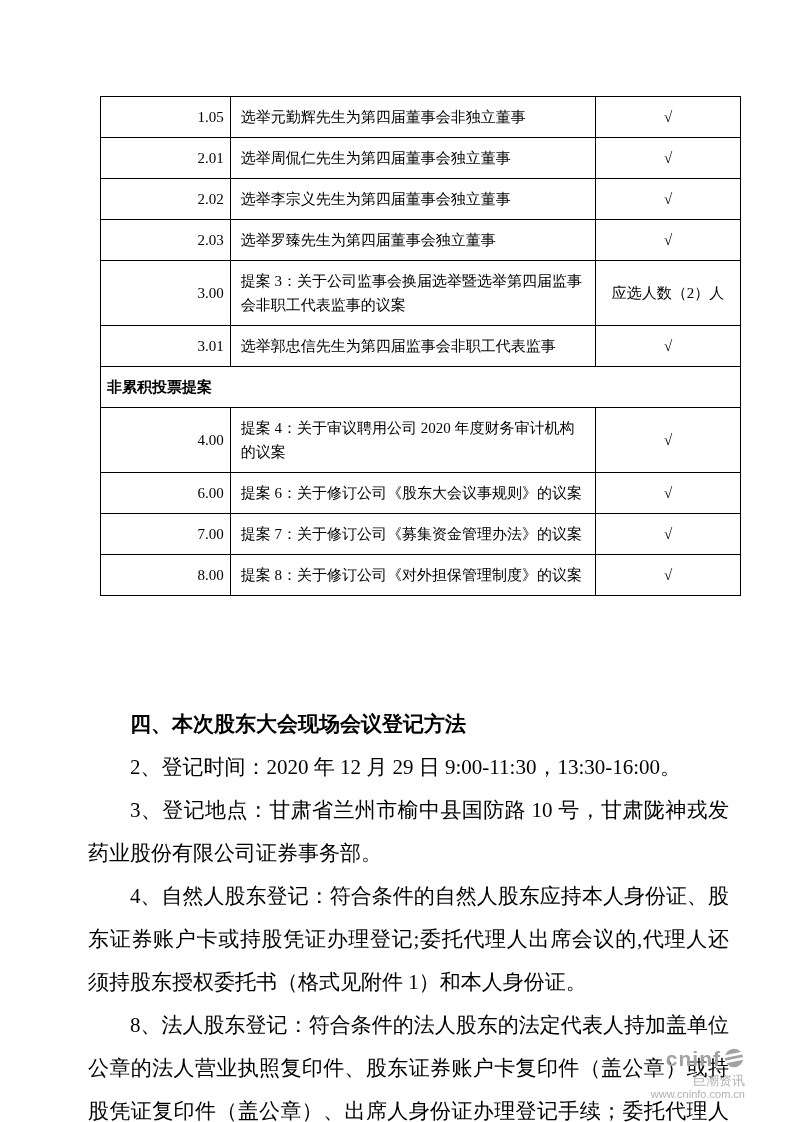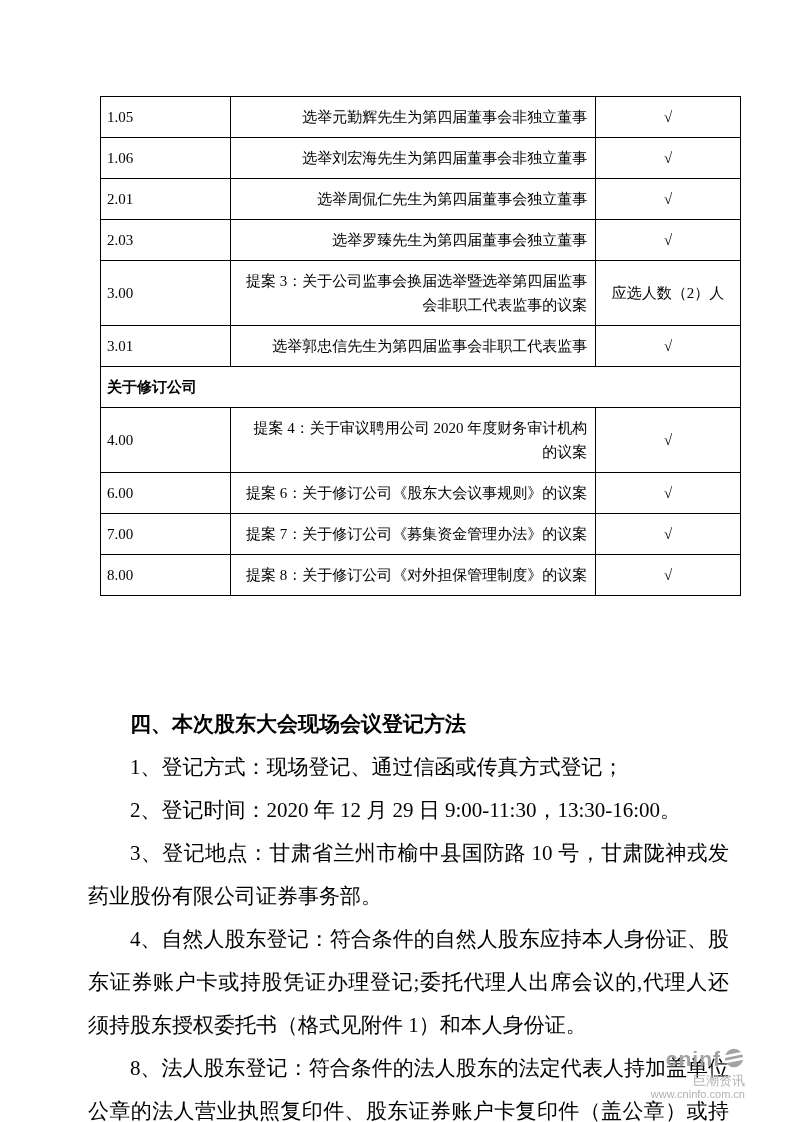--- a/index.html
+++ b/index.html
@@ -26,25 +26,25 @@
     font-size: 15px;
     line-height: 1.6;
   }
   .proposal-table td {
     border: 1px solid #000000;
     padding: 8px 6px;
     vertical-align: middle;
   }
   .proposal-table td.cell-no {
     width: 130px;
-    text-align: left;
+    text-align: right;
   }
   .proposal-table td.cell-desc {
     width: 366px;
-    text-align: right;
+    text-align: left;
     padding-left: 10px;
     padding-right: 8px;
   }
   .proposal-table td.cell-vote {
     width: 145px;
     text-align: center;
   }
   .proposal-table td.section-cell {
     font-weight: bold;
     text-align: left;
@@ -110,46 +110,46 @@
 <div class="page">
 
   <table class="proposal-table">
     <tbody>
         <tr>
           <td class="cell-no">1.05</td>
           <td class="cell-desc">选举元勤辉先生为第四届董事会非独立董事</td>
           <td class="cell-vote">√</td>
         </tr>
         <tr>
-          <td class="cell-no">1.06</td>
-          <td class="cell-desc">选举刘宏海先生为第四届董事会非独立董事</td>
+          <td class="cell-no">2.01</td>
+          <td class="cell-desc">选举周侃仁先生为第四届董事会独立董事</td>
           <td class="cell-vote">√</td>
         </tr>
         <tr>
-          <td class="cell-no">2.01</td>
-          <td class="cell-desc">选举周侃仁先生为第四届董事会独立董事</td>
+          <td class="cell-no">2.02</td>
+          <td class="cell-desc">选举李宗义先生为第四届董事会独立董事</td>
           <td class="cell-vote">√</td>
         </tr>
         <tr>
           <td class="cell-no">2.03</td>
           <td class="cell-desc">选举罗臻先生为第四届董事会独立董事</td>
           <td class="cell-vote">√</td>
         </tr>
         <tr>
           <td class="cell-no">3.00</td>
           <td class="cell-desc">提案 3：关于公司监事会换届选举暨选举第四届监事会非职工代表监事的议案</td>
           <td class="cell-vote">应选人数（2）人</td>
         </tr>
         <tr>
           <td class="cell-no">3.01</td>
           <td class="cell-desc">选举郭忠信先生为第四届监事会非职工代表监事</td>
           <td class="cell-vote">√</td>
         </tr>
         <tr>
-          <td colspan="3" class="section-cell">关于修订公司</td>
+          <td colspan="3" class="section-cell">非累积投票提案</td>
         </tr>
         <tr>
           <td class="cell-no">4.00</td>
           <td class="cell-desc">提案 4：关于审议聘用公司 2020 年度财务审计机构的议案</td>
           <td class="cell-vote">√</td>
         </tr>
         <tr>
           <td class="cell-no">6.00</td>
           <td class="cell-desc">提案 6：关于修订公司《股东大会议事规则》的议案</td>
           <td class="cell-vote">√</td>
@@ -162,21 +162,20 @@
         <tr>
           <td class="cell-no">8.00</td>
           <td class="cell-desc">提案 8：关于修订公司《对外担保管理制度》的议案</td>
           <td class="cell-vote">√</td>
         </tr>
       </tbody>
   </table>
 
   <div class="body-text">
     <p class="section-heading">四、本次股东大会现场会议登记方法</p>
-    <p class="para">1、登记方式：现场登记、通过信函或传真方式登记；</p>
     <p class="para">2、登记时间：2020 年 12 月 29 日 9:00-11:30，13:30-16:00。</p>
     <p class="para">3、登记地点：甘肃省兰州市榆中县国防路 10 号，甘肃陇神戎发药业股份有限公司证券事务部。</p>
     <p class="para">4、自然人股东登记：符合条件的自然人股东应持本人身份证、股东证券账户卡或持股凭证办理登记;委托代理人出席会议的,代理人还须持股东授权委托书（格式见附件 1）和本人身份证。</p>
     <p class="para">8、法人股东登记：符合条件的法人股东的法定代表人持加盖单位公章的法人营业执照复印件、股东证券账户卡复印件（盖公章）或持股凭证复印件（盖公章）、出席人身份证办理登记手续；委托代理人出席会议的，代理人还须持法人授权委托</p>
   </div>
 
   <div class="footer-brand">
     <div class="brand-row">
       <span class="brand-word">cninf</span>
       <span class="brand-mark">

